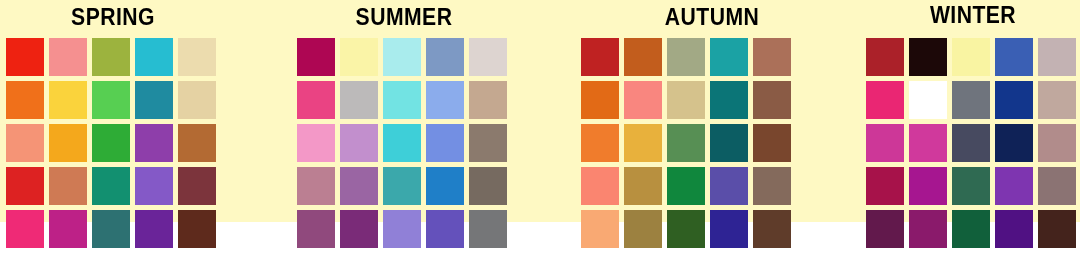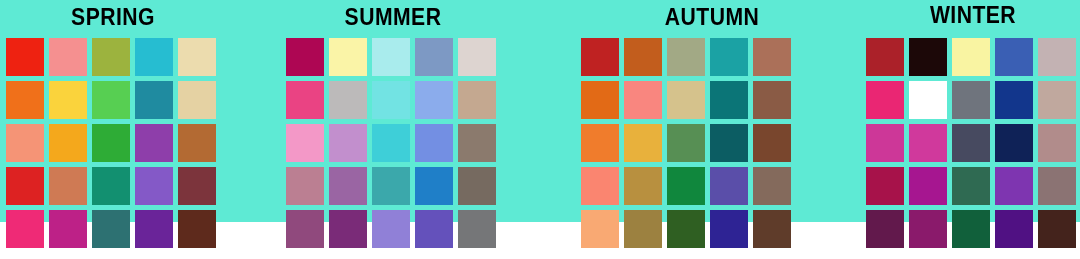--- a/index.html
+++ b/index.html
@@ -11,21 +11,21 @@
   body {
     width: 1080px;
     height: 259px;
     overflow: hidden;
     font-family: "Liberation Sans", sans-serif;
   }
   #board {
     position: relative;
     width: 1080px;
     height: 222px;
-    background: #5eead4;
+    background: #fef9c3;
   }
   .season {
     position: absolute;
     top: 0;
     height: 259px;
   }
   .season-title {
     position: absolute;
     top: 0;
     left: 0;
@@ -52,21 +52,21 @@
     row-gap: 5px;
   }
   .swatch {
     width: 38px;
     height: 38px;
     display: block;
   }
 
   
   #season-spring { left: 6px;   width: 214px; }
-  #season-summer { left: 286px; width: 214px; }
+  #season-summer { left: 297px; width: 214px; }
   #season-autumn { left: 581px; width: 214px; padding-left: 48px; }
   #season-winter { left: 866px; width: 214px; }
 
   
   #season-spring .season-title  { top: 2px;  }
   #season-summer .season-title  { top: 2px;  }
   #season-autumn .season-title  { top: 2px;  }
   #season-winter .season-title  { top: 0px;  }
 </style>
 </head>

